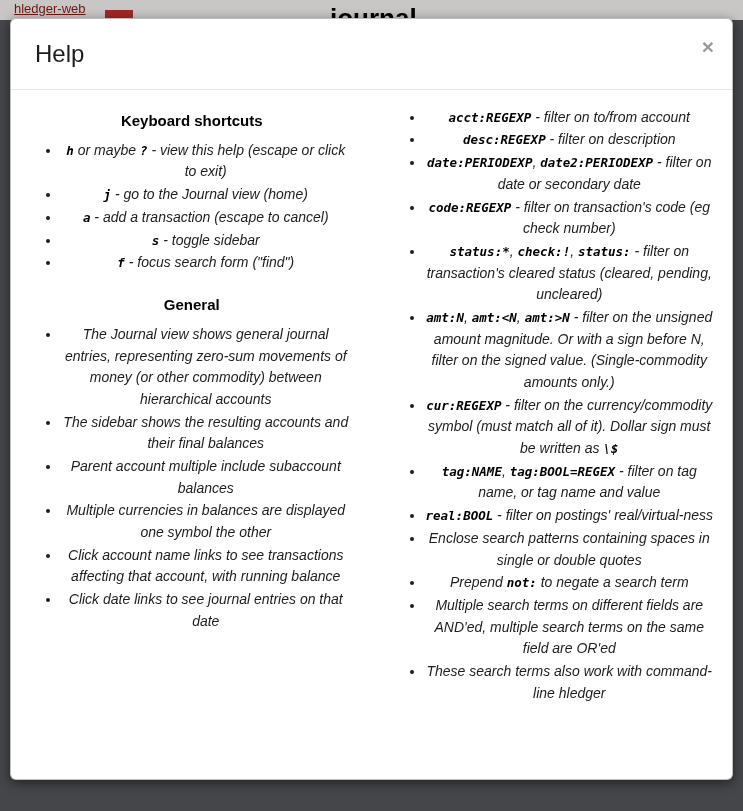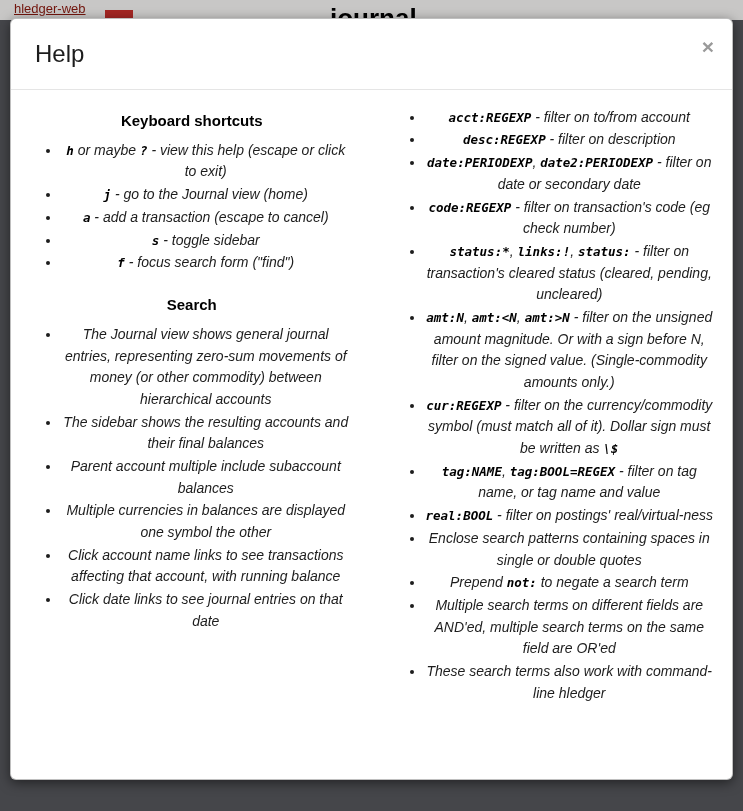--- a/index.html
+++ b/index.html
@@ -114,37 +114,37 @@
   <div class="modal-body">
     <div class="col">
       <h3>Keyboard shortcuts</h3>
       <ul>
           <li><code>h</code> or maybe <code>?</code> - view this help (escape or click to exit)</li>
           <li><code>j</code> - go to the Journal view (home)</li>
           <li><code>a</code> - add a transaction (escape to cancel)</li>
           <li><code>s</code> - toggle sidebar</li>
           <li><code>f</code> - focus search form ("find")</li>
         </ul>
-      <h3>Search</h3>
+      <h3>General</h3>
       <ul>
           <li>The Journal view shows general journal entries, representing zero-sum movements of money (or other commodity) between hierarchical accounts</li>
           <li>The sidebar shows the resulting accounts and their final balances</li>
           <li>Parent account multiple include subaccount balances</li>
           <li>Multiple currencies in balances are displayed one symbol the other</li>
           <li>Click account name links to see transactions affecting that account, with running balance</li>
           <li>Click date links to see journal entries on that date</li>
         </ul>
     </div>
     <div class="col">
       <ul>
           <li><code>acct:REGEXP</code> - filter on to/from account</li>
           <li><code>desc:REGEXP</code> - filter on description</li>
           <li><code>date:PERIODEXP</code>, <code>date2:PERIODEXP</code> - filter on date or secondary date</li>
           <li><code>code:REGEXP</code> - filter on transaction's code (eg check number)</li>
-          <li><code>status:*</code>, <code>links:!</code>, <code>status:</code> - filter on transaction's cleared status (cleared, pending, uncleared)</li>
+          <li><code>status:*</code>, <code>check:!</code>, <code>status:</code> - filter on transaction's cleared status (cleared, pending, uncleared)</li>
           <li><code>amt:N</code>, <code>amt:&lt;N</code>, <code>amt:&gt;N</code> - filter on the unsigned amount magnitude. Or with a sign before N, filter on the signed value. (Single-commodity amounts only.)</li>
           <li><code>cur:REGEXP</code> - filter on the currency/commodity symbol (must match all of it). Dollar sign must be written as <code>\$</code></li>
           <li><code>tag:NAME</code>, <code>tag:BOOL=REGEX</code> - filter on tag name, or tag name and value</li>
           <li><code>real:BOOL</code> - filter on postings' real/virtual-ness</li>
           <li>Enclose search patterns containing spaces in single or double quotes</li>
           <li>Prepend <code>not:</code> to negate a search term</li>
           <li>Multiple search terms on different fields are AND'ed, multiple search terms on the same field are OR'ed</li>
           <li>These search terms also work with command-line hledger</li>
         </ul>
     </div>

